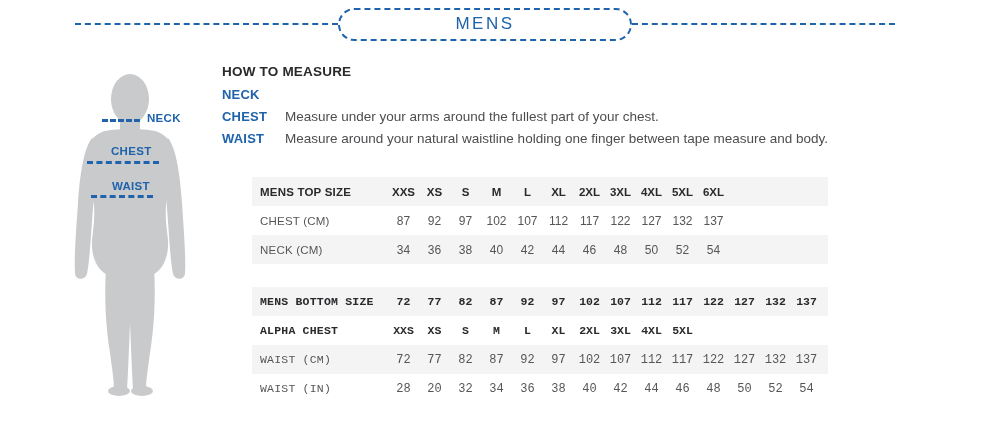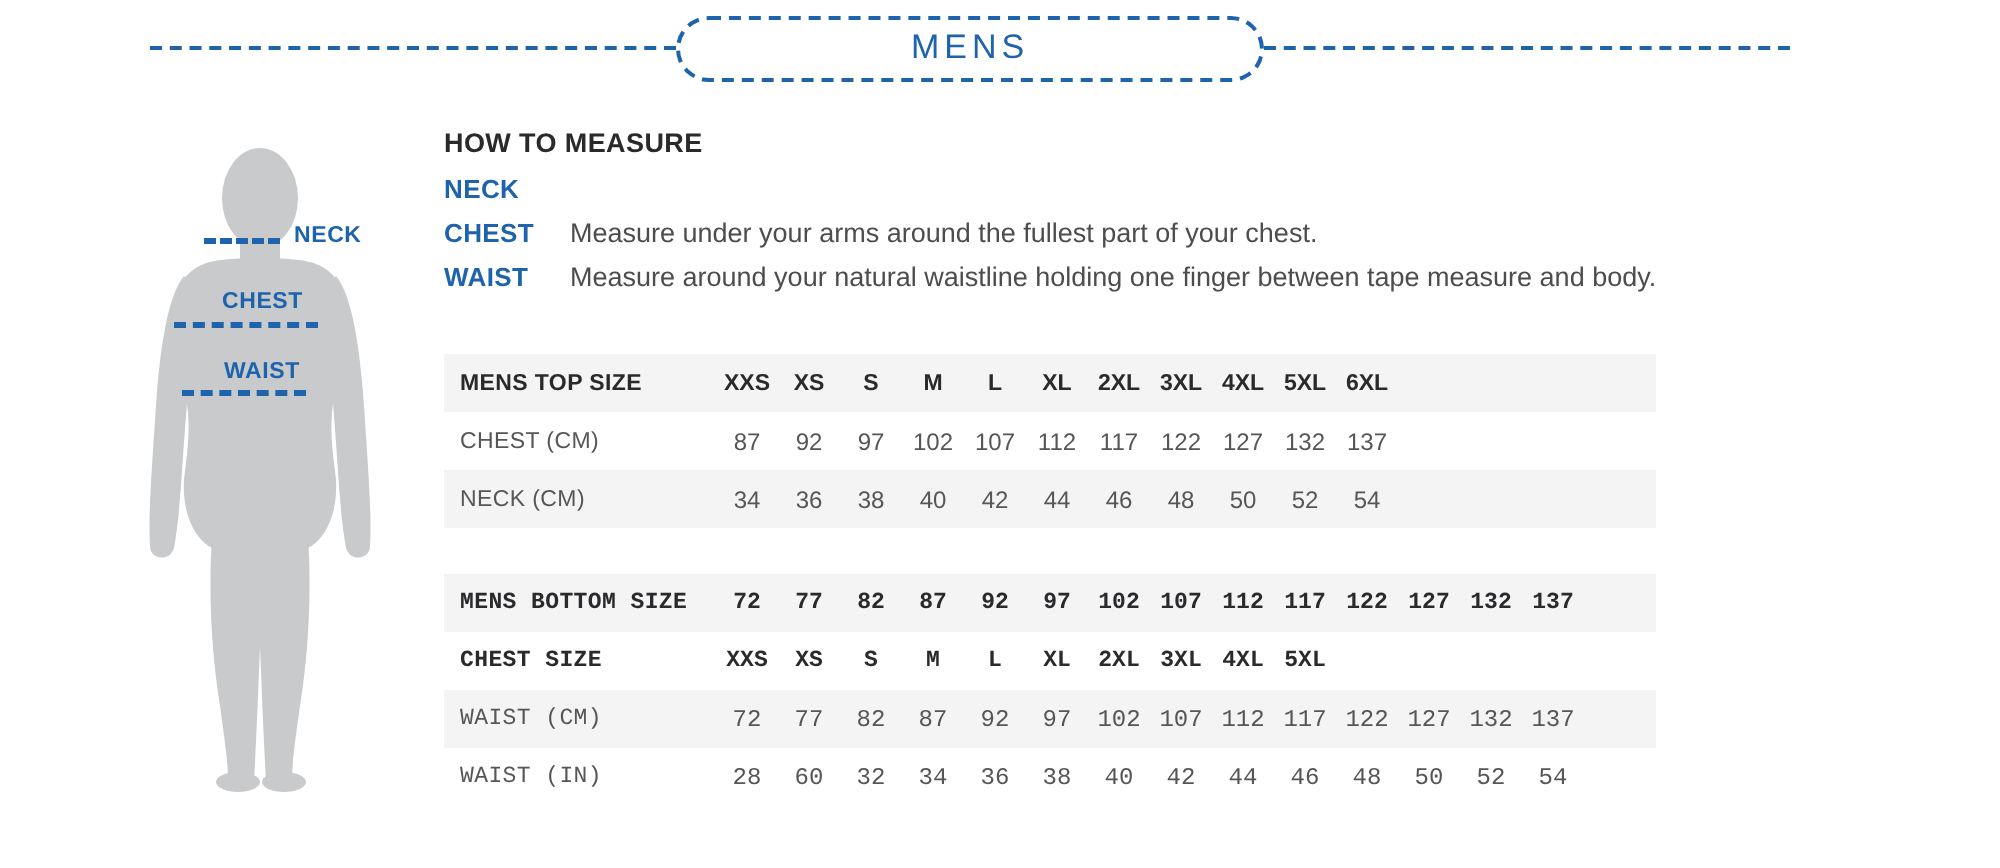--- a/index.html
+++ b/index.html
@@ -43,21 +43,21 @@
   .howto-row { display:flex; margin-top:9px; line-height:13px; }
   .howto-row .hlabel {
     width:63px; color:#1e63ab; font-weight:bold; font-size:13px; letter-spacing:0.2px;
   }
   .howto-row .htext { color:#4d4d4f; font-size:13.5px; }
 
   
   .size-table { position:absolute; left:222px; width:606px; }
   .size-table-top { top:177px; }
   .size-table-bottom { top:287px;font-family:Liberation Mono, monospace; }
-  .trow { display:flex; align-items:center; height:29px; padding-left:8px; }
+  .trow { display:flex; align-items:center; height:29px; padding-left:8px;margin-left:30px; }
   .trow.shaded { background:#f4f4f5; }
   .tlabel {
     width:128px; font-size:11.5px; color:#565658; letter-spacing:0.2px;
   }
   .tcell {
     width:31px; text-align:center; font-size:12px; color:#565658;
   }
   .trow.boldrow .tlabel, .trow.boldrow .tcell {
     font-weight:bold; color:#2a2a2c; font-size:11.5px;
   }
@@ -177,21 +177,21 @@
         <div class="tcell">102</div>
         <div class="tcell">107</div>
         <div class="tcell">112</div>
         <div class="tcell">117</div>
         <div class="tcell">122</div>
         <div class="tcell">127</div>
         <div class="tcell">132</div>
         <div class="tcell">137</div>
       </div>
       <div class="trow boldrow">
-        <div class="tlabel">CHEST SIZE</div>
+        <div class="tlabel">ALPHA CHEST</div>
         <div class="tcell">XXS</div>
         <div class="tcell">XS</div>
         <div class="tcell">S</div>
         <div class="tcell">M</div>
         <div class="tcell">L</div>
         <div class="tcell">XL</div>
         <div class="tcell">2XL</div>
         <div class="tcell">3XL</div>
         <div class="tcell">4XL</div>
         <div class="tcell">5XL</div>
@@ -213,21 +213,21 @@
         <div class="tcell">112</div>
         <div class="tcell">117</div>
         <div class="tcell">122</div>
         <div class="tcell">127</div>
         <div class="tcell">132</div>
         <div class="tcell">137</div>
       </div>
       <div class="trow">
         <div class="tlabel">WAIST (IN)</div>
         <div class="tcell">28</div>
-        <div class="tcell">60</div>
+        <div class="tcell">20</div>
         <div class="tcell">32</div>
         <div class="tcell">34</div>
         <div class="tcell">36</div>
         <div class="tcell">38</div>
         <div class="tcell">40</div>
         <div class="tcell">42</div>
         <div class="tcell">44</div>
         <div class="tcell">46</div>
         <div class="tcell">48</div>
         <div class="tcell">50</div>

